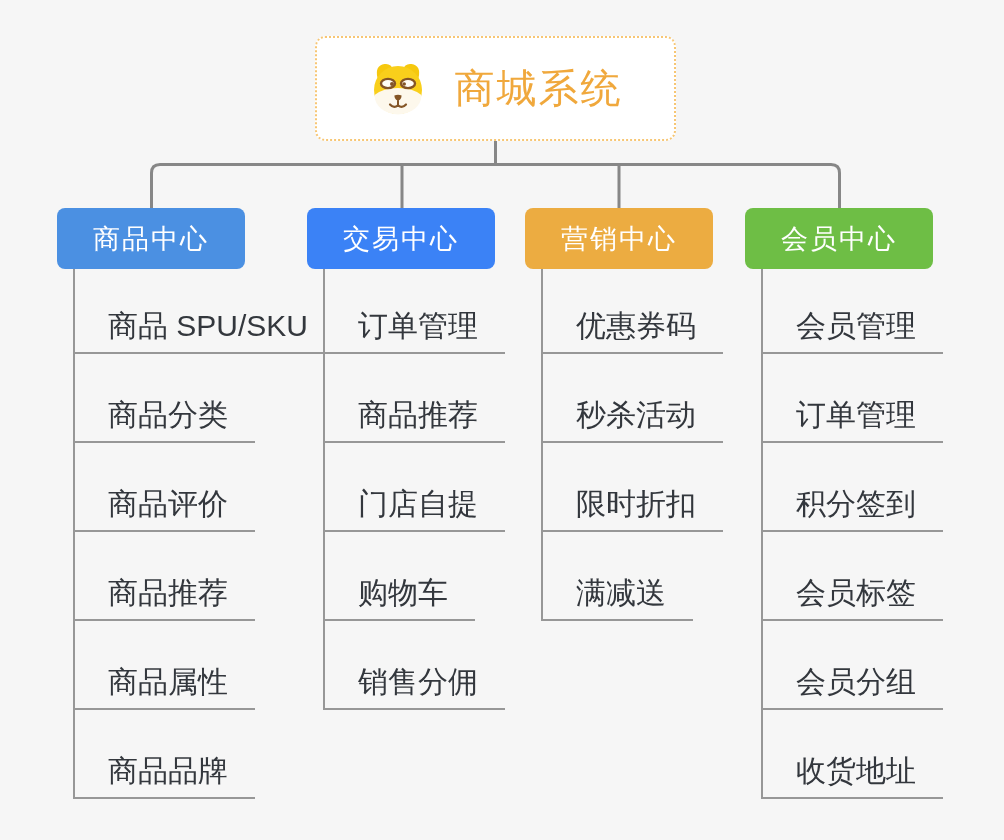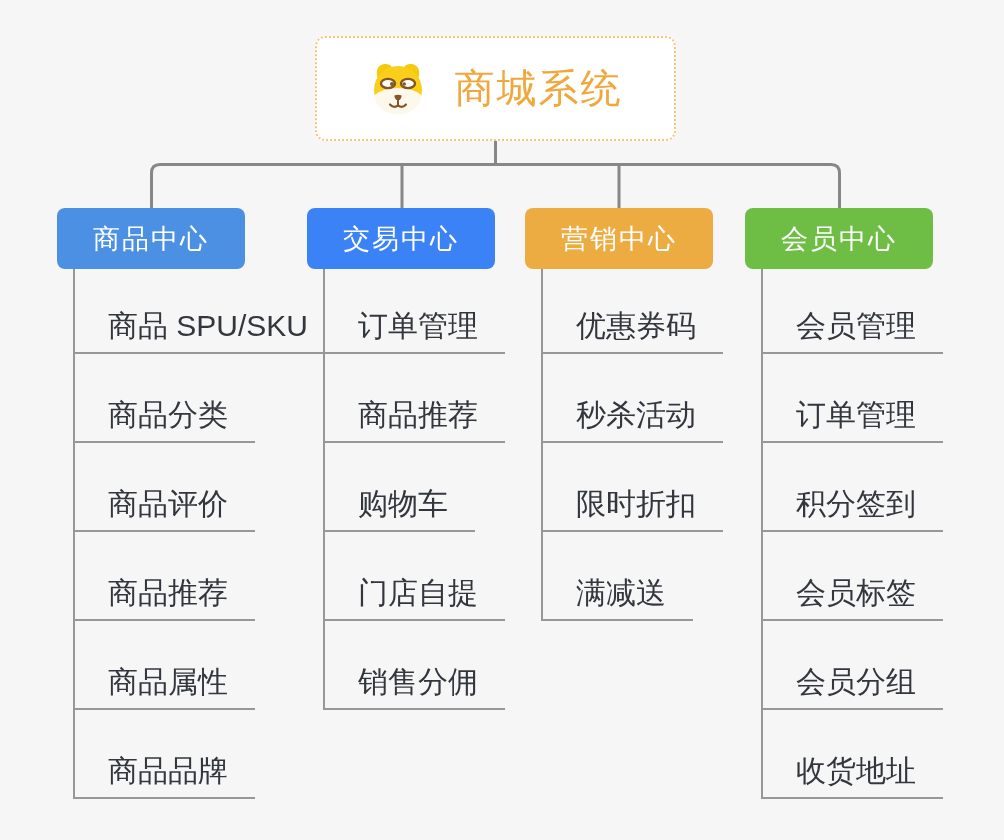--- a/index.html
+++ b/index.html
@@ -133,22 +133,22 @@
       <div class="leaf">商品属性</div>
       <div class="leaf">商品品牌</div>
     </div>
   </div>
 
   <div class="branch" style="left:307px">
     <div class="branch-header" style="background-color: #3b82f6;">交易中心</div>
     <div class="branch-children">
       <div class="leaf">订单管理</div>
       <div class="leaf">商品推荐</div>
+      <div class="leaf">门店自提</div>
       <div class="leaf">购物车</div>
-      <div class="leaf">门店自提</div>
       <div class="leaf">销售分佣</div>
     </div>
   </div>
 
   <div class="branch" style="left:525px">
     <div class="branch-header" style="background-color: rgb(236, 172, 65);">营销中心</div>
     <div class="branch-children">
       <div class="leaf">优惠券码</div>
       <div class="leaf">秒杀活动</div>
       <div class="leaf">限时折扣</div>

